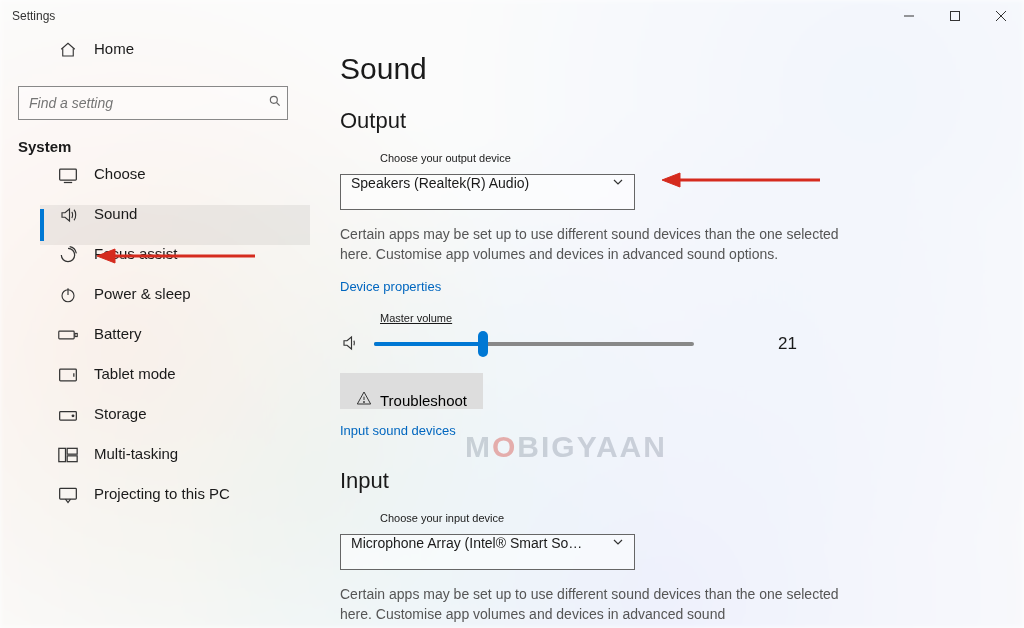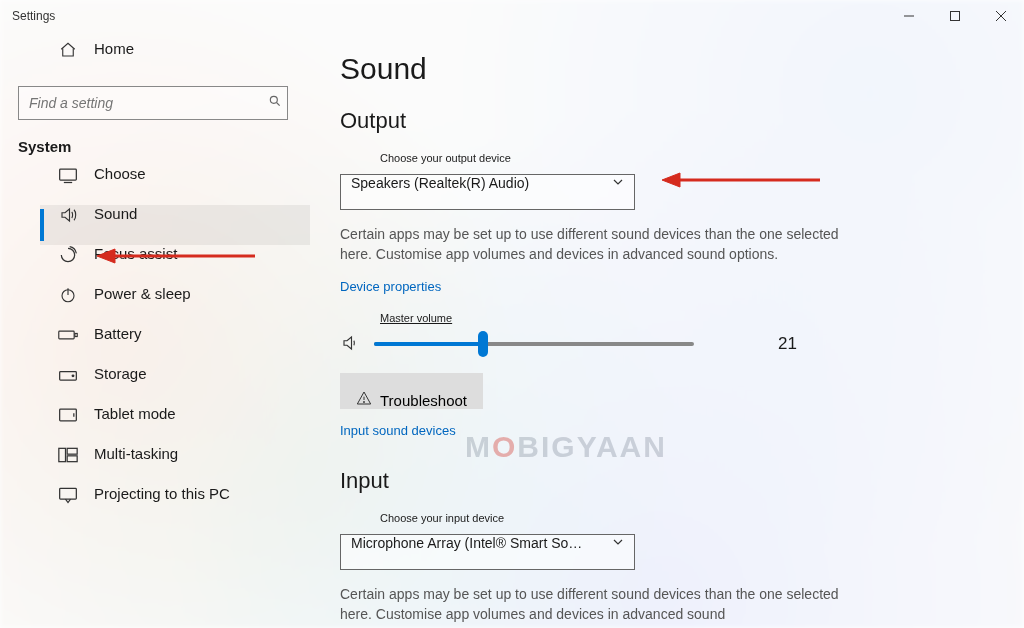--- a/index.html
+++ b/index.html
@@ -207,35 +207,35 @@
               <rect x="1" y="2" width="20" height="10" rx="1"></rect>
               <rect x="22" y="5" width="3" height="4"></rect>
             </svg>
           </span>
         <span>Battery</span>
       </div>
 
       <div class="side-item">
         <span class="side-icon">
             <svg width="20" height="16" viewBox="0 0 24 18" fill="none" stroke="currentColor" stroke-width="1.5">
+              <rect x="2" y="2" width="20" height="14" rx="1"></rect>
+              <line x1="19" y1="7" x2="19" y2="11"></line>
+            </svg>
+          </span>
+        <span>Tablet mode</span>
+      </div>
+
+      <div class="side-item">
+        <span class="side-icon">
+            <svg width="20" height="16" viewBox="0 0 24 18" fill="none" stroke="currentColor" stroke-width="1.5">
               <rect x="2" y="5" width="20" height="10" rx="1"></rect>
               <circle cx="18" cy="10" r="1" fill="currentColor"></circle>
             </svg>
           </span>
         <span>Storage</span>
-      </div>
-
-      <div class="side-item">
-        <span class="side-icon">
-            <svg width="20" height="16" viewBox="0 0 24 18" fill="none" stroke="currentColor" stroke-width="1.5">
-              <rect x="2" y="2" width="20" height="14" rx="1"></rect>
-              <line x1="19" y1="7" x2="19" y2="11"></line>
-            </svg>
-          </span>
-        <span>Tablet mode</span>
       </div>
 
       <div class="side-item">
         <span class="side-icon">
             <svg width="20" height="16" viewBox="0 0 24 18" fill="none" stroke="currentColor" stroke-width="1.5">
               <rect x="1" y="1" width="8" height="16"></rect>
               <rect x="11" y="1" width="12" height="7"></rect>
               <rect x="11" y="10" width="12" height="7"></rect>
             </svg>
           </span>

